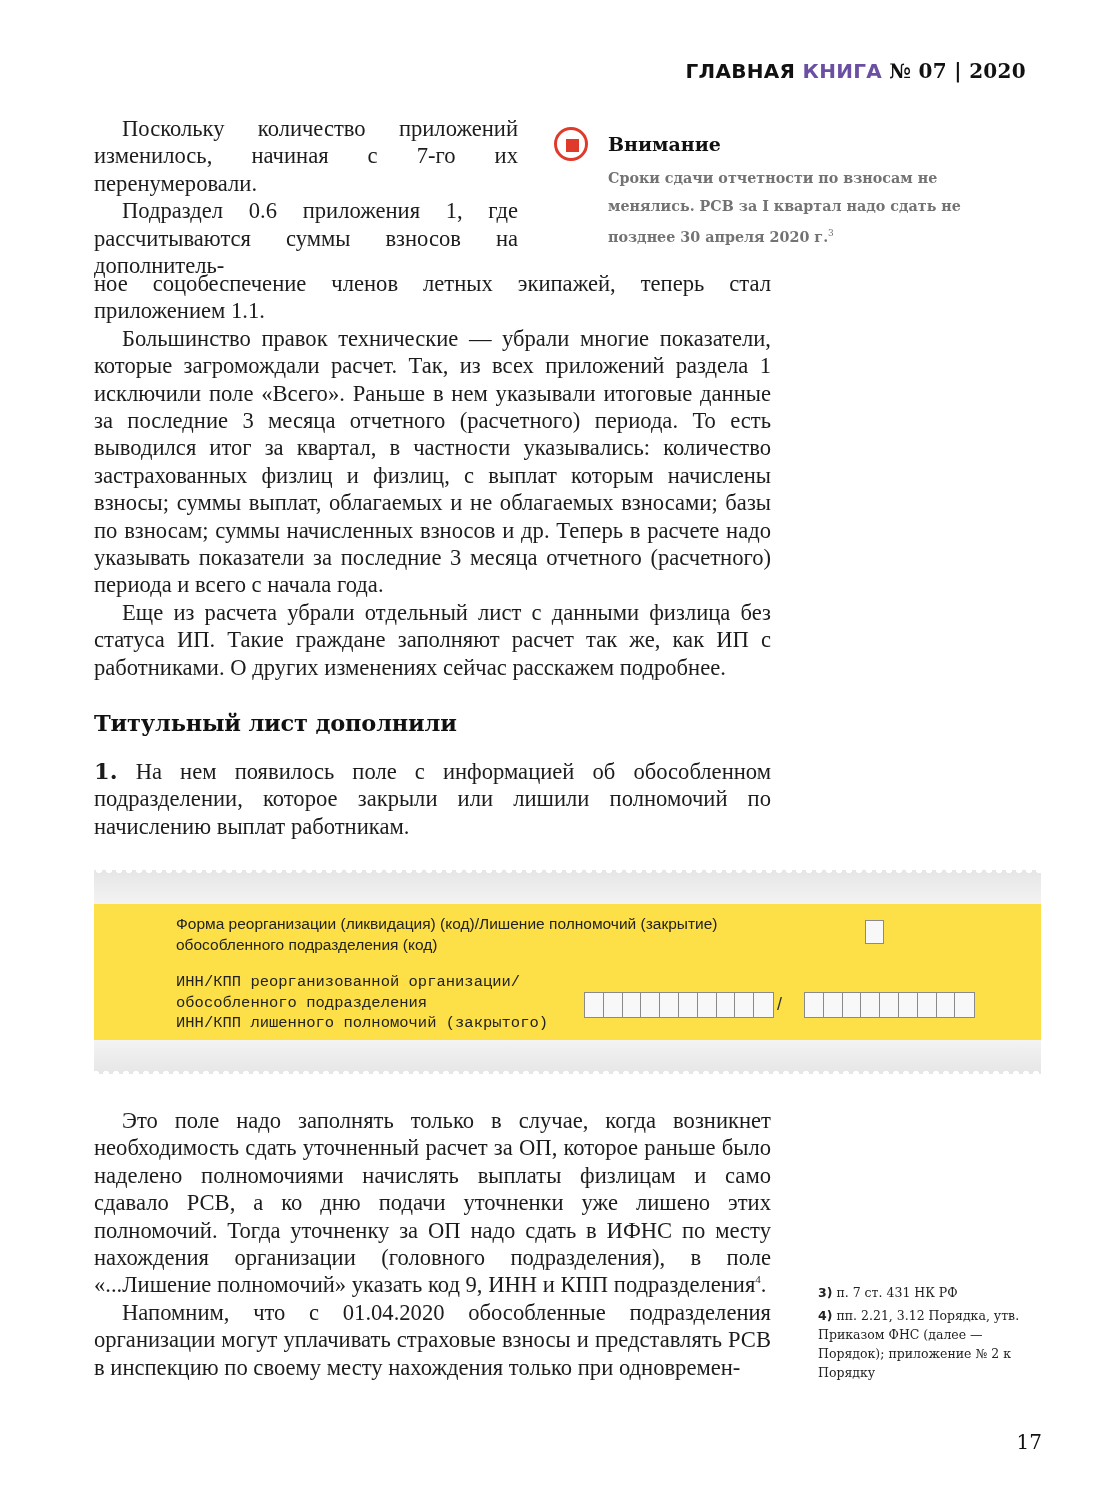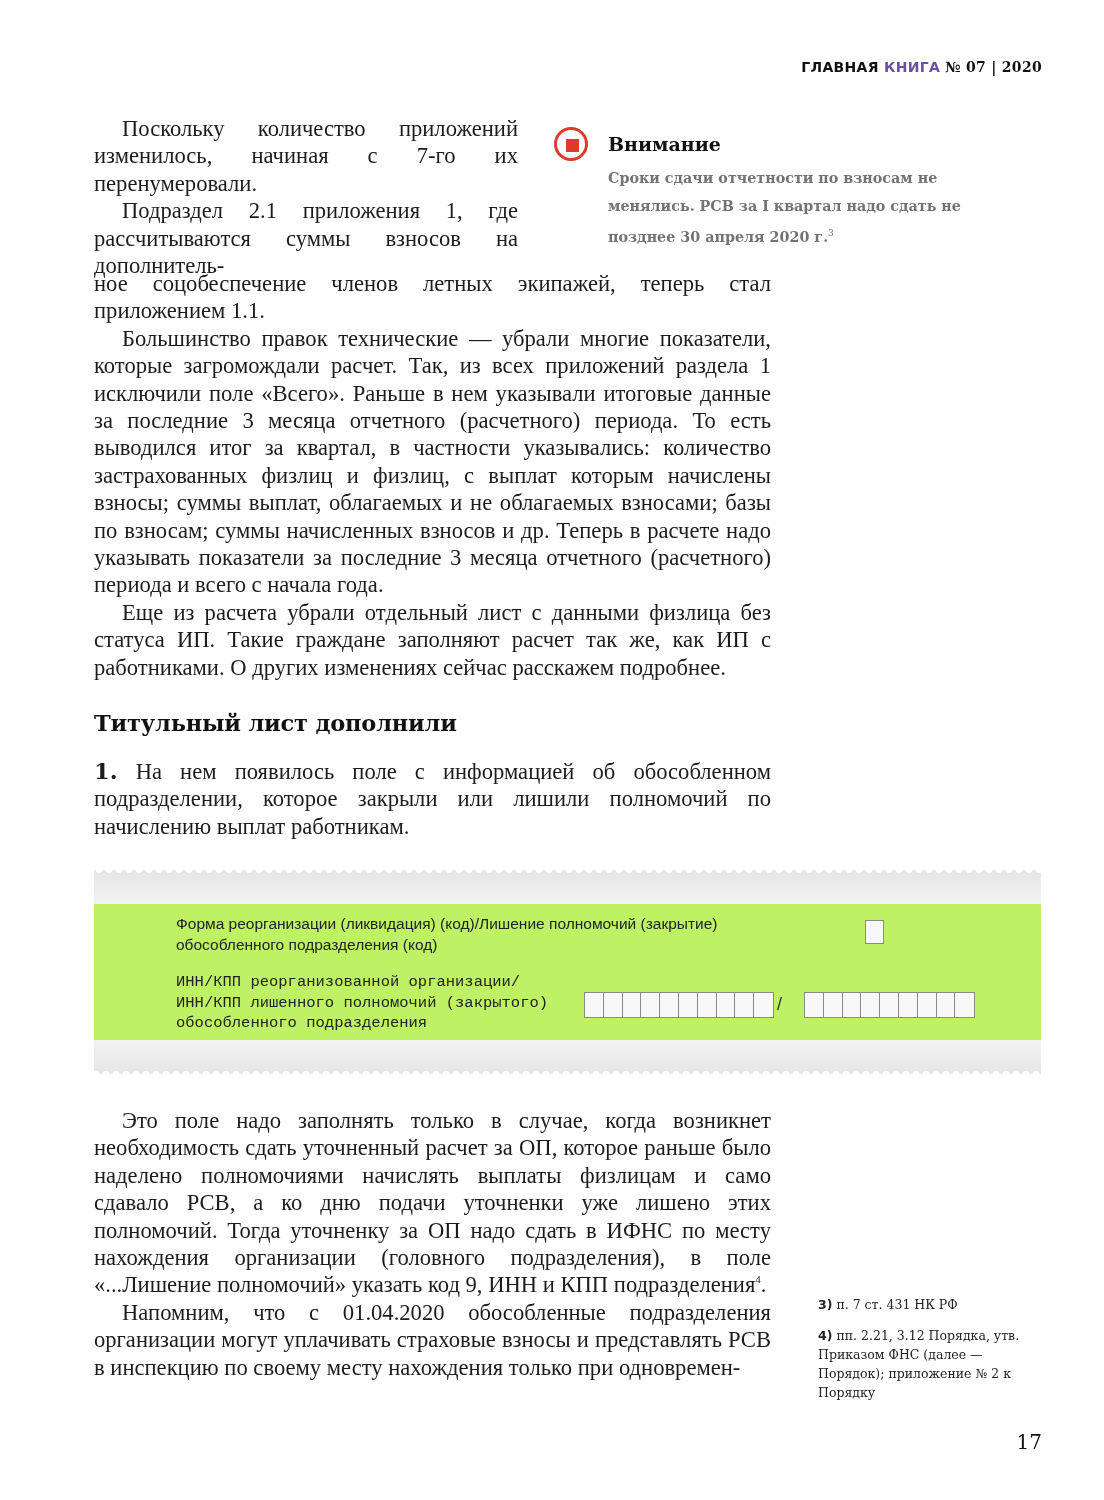--- a/index.html
+++ b/index.html
@@ -1,22 +1,22 @@
 <!DOCTYPE html>
 <html><head>
   <meta charset="utf-8">
   <style>
     html, body { margin: 0; padding: 0; background: #ffffff; }
     body { width: 1104px; height: 1500px; position: relative; overflow: hidden; color: #1a1a1a; }
 
     
     .running-head {
-      position: absolute; top: 59px; right: 62px;
+      position: absolute; top: 59px; right: 78px;
       font-family: "DejaVu Sans", "Liberation Sans", sans-serif;
-      font-weight: bold; font-size: 14px; letter-spacing: 0.3px; color: #111;
+      font-weight: bold; font-size: 20px; letter-spacing: 0.3px; color: #111;
       white-space: nowrap;
     }
     .running-head .brand2 { color: #6a4fa3; }
     .running-head .issue { font-family: "DejaVu Serif", serif; font-weight: bold; }
 
     
     .body-text {
       font-family: "Liberation Serif", "DejaVu Serif", serif;
       font-size: 22.6px; line-height: 27.4px; color: #1c1c1c;
       margin: 0; text-align: justify;
@@ -56,21 +56,21 @@
     
     .section-heading {
       position: absolute; left: 94px; top: 710px;
       font-family: "DejaVu Serif", serif; font-weight: bold; font-size: 22.5px; color: #111; white-space: nowrap;
       letter-spacing: -0.2px;
     }
 
     
     .form-panel {
       position: absolute; left: 94px; top: 870px; width: 947px; height: 204px;
-      background: #bef264;
+      background: #fde047;
     }
     .form-panel::before, .form-panel::after {
       content: ""; position: absolute; left: 0; right: 0; height: 34px;
     }
     .form-panel::before { top: 0; background: linear-gradient(#e6e6e6, #f3f3f3); }
     .form-panel::after { bottom: 0; background: linear-gradient(#f3f3f3, #e6e6e6); }
     .perf-top, .perf-bottom {
       position: absolute; left: 0; right: 0; height: 5px; z-index: 2;
       background: radial-gradient(circle at 5px 0px, #ffffff 3px, transparent 3.5px) repeat-x;
       background-size: 10px 5px;
@@ -98,41 +98,41 @@
     .slash {
       position: absolute; z-index: 3; left: 683px; top: 124px;
       font-family: "Liberation Sans", sans-serif; font-size: 18px; color: #333;
     }
 
     
     .footnotes {
       position: absolute; left: 818px; top: 1283px; width: 230px;
       font-family: "DejaVu Serif", serif; font-size: 12.5px; line-height: 19px; color: #222;
     }
-    .footnotes .fn { margin: 12px 0 4px 0; }
+    .footnotes .fn { margin: 0 0 4px 0; }
     .footnotes .fn b { font-family: "DejaVu Sans", sans-serif; font-weight: bold; }
 
     .page-number {
       position: absolute; right: 62px; top: 1430px;
       font-family: "DejaVu Serif", serif; font-size: 20px; color: #111; text-align: right;
     }
     sup.fnref { font-size: 11px; line-height: 0; }
   </style>
 </head>
 <body>
 
 <div class="running-head">
   <span>ГЛАВНАЯ</span>
   <span class="brand2">КНИГА</span>
   <span class="issue">№ 07 | 2020</span>
 </div>
 
 <div class="col-top body-text">
   <p class="p">Поскольку количество приложений изменилось, начиная с 7-го их перенумеровали.</p>
-  <p class="p" style="text-align-last: justify;">Подраздел 2.1 приложения 1, где рассчитываются суммы взносов на дополнитель-</p>
+  <p class="p" style="text-align-last: justify;">Подраздел 0.6 приложения 1, где рассчитываются суммы взносов на дополнитель-</p>
 </div>
 
 <div class="attention">
   <div class="attention-icon"></div>
   <div class="attention-title">Внимание</div>
   <div class="attention-text"><span>Сроки сдачи отчетности по взносам не менялись. РСВ за I квартал надо сдать не позднее 30 апреля 2020 г.</span><sup>3</sup></div>
 </div>
 
 <div class="col-main body-text" style="top: 270px;">
   <p class="p" style="text-indent:0">ное соцобеспечение членов летных экипажей, теперь стал приложением 1.1.</p>
@@ -151,22 +151,22 @@
   <div class="perf-bottom"></div>
 
   <div class="form-label l1">
     <div>Форма реорганизации (ликвидация) (код)/Лишение полномочий (закрытие)</div>
     <div>обособленного подразделения (код)</div>
   </div>
   <div class="code-box"></div>
 
   <div class="form-label l2">
     <div>ИНН/КПП реорганизованной организации/</div>
+    <div>обособленного подразделения</div>
     <div>ИНН/КПП лишенного полномочий (закрытого)</div>
-    <div>обособленного подразделения</div>
   </div>
 
   <div class="cells inn">
     <div class="cell"></div>
     <div class="cell"></div>
     <div class="cell"></div>
     <div class="cell"></div>
     <div class="cell"></div>
     <div class="cell"></div>
     <div class="cell"></div>

